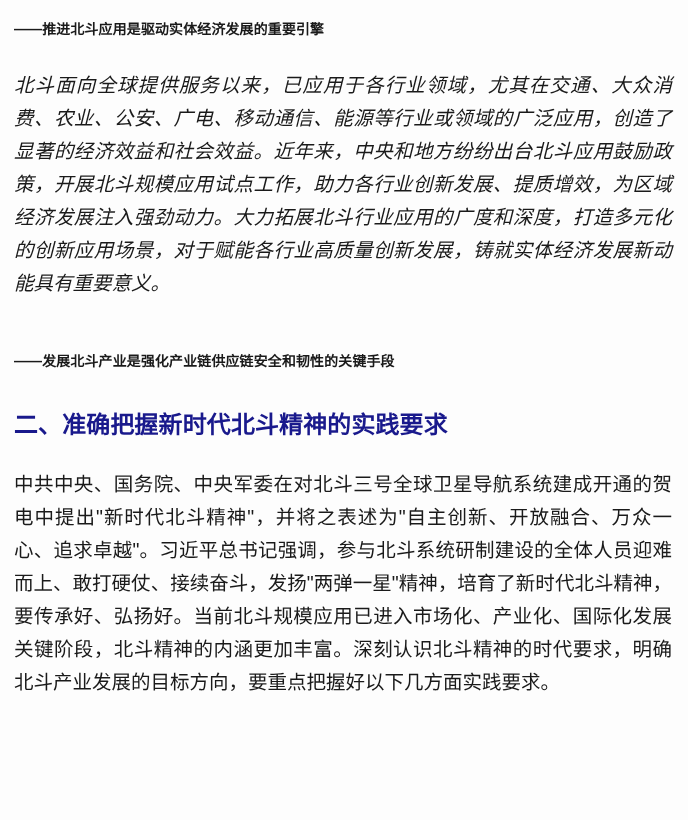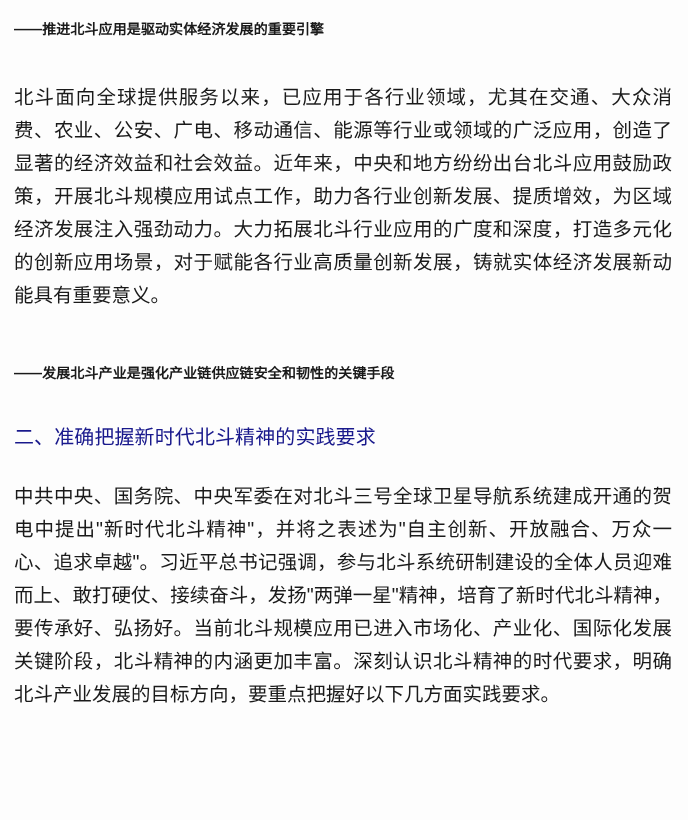--- a/index.html
+++ b/index.html
@@ -30,22 +30,22 @@
     color: #1a1a1a;
     line-height: 26px;
     letter-spacing: 0.1px;
     margin: 0;
     padding: 0;
     white-space: nowrap;
   }
 
   
   .section-heading {
-    font-size: 20px;
-    font-weight: normal;
+    font-size: 24px;
+    font-weight: bold;
     color: #19198c;
     line-height: 26px;
     letter-spacing: 0.1px;
     margin: 0;
     padding: 0;
     white-space: nowrap;
   }
 
   
   .body-text {
@@ -54,21 +54,21 @@
     color: #1a1a1a;
     text-align: justify;
     text-justify: inter-ideograph;
     margin: 0;
     padding: 0;
     letter-spacing: 0;
   }
 
   
   .blk-h1 { margin-top: 16px; }
-  .blk-p1 { margin-top: 39px; }
+  .blk-p1 { margin-top: 27px; font-style: italic; }
   .blk-h2 { margin-top: 48px; }
   .blk-p2 { margin-top: 29px; }
   .blk-h3 { margin-top: 38px; }
   .blk-p3 { margin-top: 30px; }
 
   
   #watermark {
     position: absolute;
     left: 6px;
     top: 820px;

